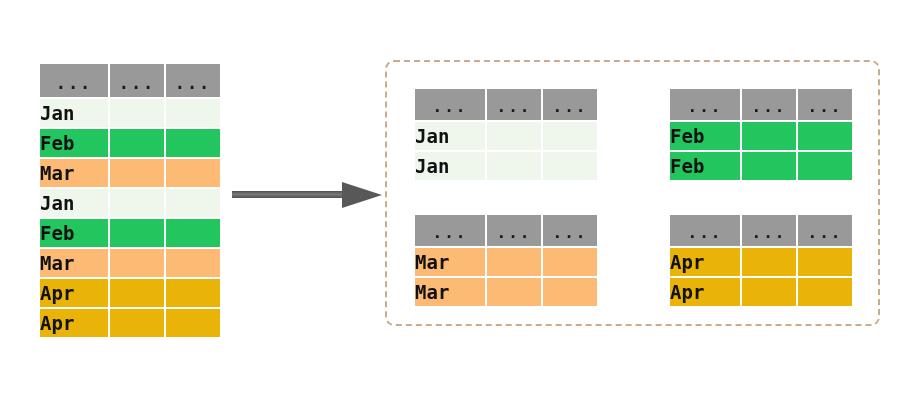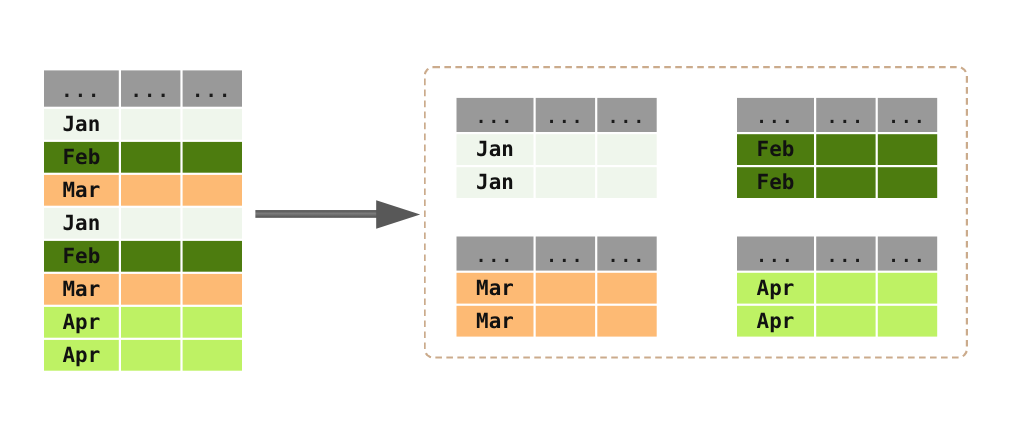--- a/index.html
+++ b/index.html
@@ -36,21 +36,20 @@
   }
   .tbl td.hdr {
     background: #999999;
     color: #1a1a1a;
     text-align: center;
     letter-spacing: 2px;
     line-height: 1;
     vertical-align: bottom;
   }
   .tbl td.lbl {
-    text-align: center;
   }
 
   
   .tbl-source {
     left: 38px;
     top: 62px;
   }
   .tbl-source td {
     height: 28px;
   }
@@ -78,23 +77,23 @@
   .tbl-group .c2 { width: 54px; }
   .tbl-group td.lbl { font-size: 19px; }
 
   .grp-0 { left: 413px; top: 87px; }
   .grp-1 { left: 668px; top: 87px; }
   .grp-2 { left: 413px; top: 213px; }
   .grp-3 { left: 668px; top: 213px; }
 
   
   .m-jan { background: #eff6ec; }
-  .m-feb { background: #4d7c0f; }
+  .m-feb { background: #22c55e; }
   .m-mar { background: #fdba74; }
-  .m-apr { background: #bef264; }
+  .m-apr { background: #eab308; }
 
   
   .dashed-box {
     position: absolute;
     left: 385px;
     top: 60px;
     width: 495px;
     height: 266px;
     border: 2px dashed #cbab8c;
     border-radius: 9px;

